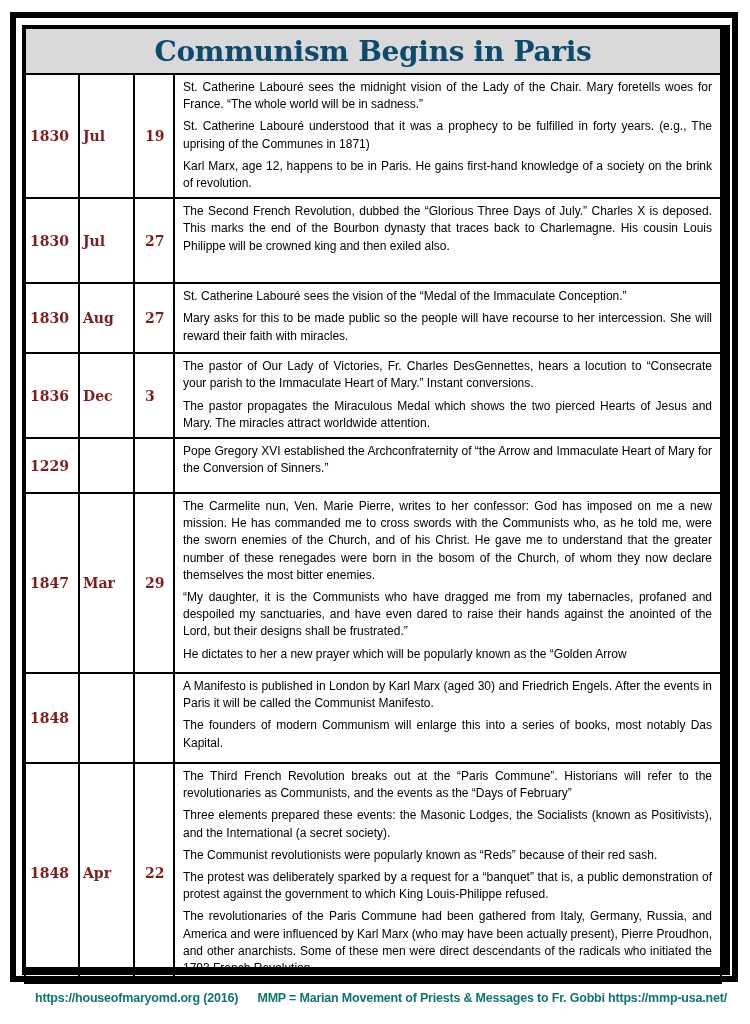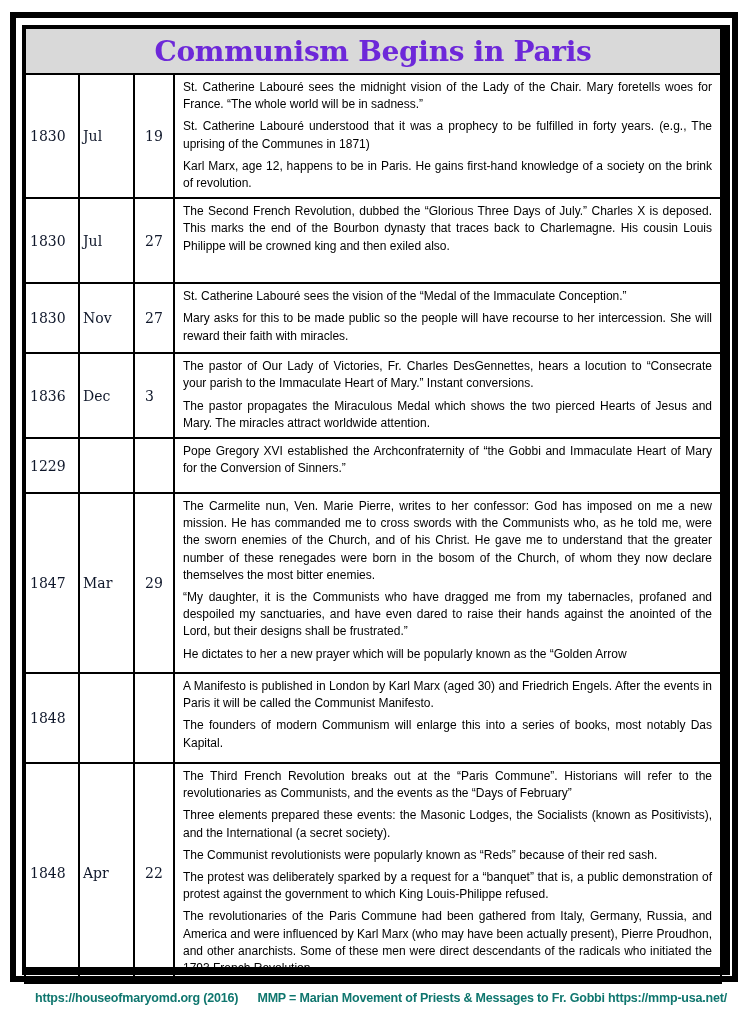--- a/index.html
+++ b/index.html
@@ -15,25 +15,25 @@
     box-sizing: border-box; background: #fff;
   }
   table.timeline {
     position: absolute; left: 24px; top: 27px; width: 698px;
     border-collapse: collapse; table-layout: fixed;
   }
   table.timeline td, table.timeline th { border: 2.5px solid #000; }
   th.title-cell {
     background: #d9d9d9; height: 44px; padding: 0;
     font-family: "DejaVu Serif", serif; font-weight: bold; font-size: 28px;
-    color: #6d28d9; text-align: center; letter-spacing: -0.3px;
+    color: #0c4a6e; text-align: center; letter-spacing: -0.3px;
   }
   td.date-cell {
-    font-family: "DejaVu Serif", serif; font-weight: normal; font-size: 14px;
-    color: #0f172a; vertical-align: middle; padding: 0 0 0 4px; margin-left: 43px;
+    font-family: "DejaVu Serif", serif; font-weight: bold; font-size: 14px;
+    color: #7f1d1d; vertical-align: middle; padding: 0 0 0 4px; margin-left: 43px;
   }
   td.col-month { padding-left: 3px; }
   td.col-day { padding-left: 10px; }
   td.text-cell {
     font-family: "Liberation Sans", sans-serif; font-size: 12px; line-height: 17.2px;
     color: #000; padding: 4px 8px 5px 8px; vertical-align: top; text-align: justify;
   }
   td.text-cell p { margin: 0 0 5px 0; }
   td.text-cell p:last-child { margin-bottom: 0; }
   .footer {
@@ -75,42 +75,42 @@
       <tr style="height: 85px;">
         <td class="date-cell col-year">1830</td>
         <td class="date-cell col-month">Jul</td>
         <td class="date-cell col-day">27</td>
         <td class="text-cell">
           <p>The Second French Revolution, dubbed the “Glorious Three Days of July.” Charles X is deposed. This marks the end of the Bourbon dynasty that traces back to Charlemagne. His cousin Louis Philippe will be crowned king and then exiled also.</p>
         </td>
       </tr>
       <tr style="height: 70px;">
         <td class="date-cell col-year">1830</td>
-        <td class="date-cell col-month">Nov</td>
+        <td class="date-cell col-month">Aug</td>
         <td class="date-cell col-day">27</td>
         <td class="text-cell">
           <p>St. Catherine Labouré sees the vision of the “Medal of the Immaculate Conception.”</p>
           <p>Mary asks for this to be made public so the people will have recourse to her intercession. She will reward their faith with miracles.</p>
         </td>
       </tr>
       <tr style="height: 80px;">
         <td class="date-cell col-year">1836</td>
         <td class="date-cell col-month">Dec</td>
         <td class="date-cell col-day">3</td>
         <td class="text-cell">
           <p>The pastor of Our Lady of Victories, Fr. Charles DesGennettes, hears a locution to “Consecrate your parish to the Immaculate Heart of Mary.”  Instant conversions.</p>
           <p>The pastor propagates the Miraculous Medal which shows the two pierced Hearts of Jesus and Mary. The miracles attract worldwide attention.</p>
         </td>
       </tr>
       <tr style="height: 55px;">
         <td class="date-cell col-year">1229</td>
         <td class="date-cell col-month"></td>
         <td class="date-cell col-day"></td>
         <td class="text-cell">
-          <p>Pope Gregory XVI established the Archconfraternity of “the Gobbi and Immaculate Heart of Mary for the Conversion of Sinners.”</p>
+          <p>Pope Gregory XVI established the Archconfraternity of “the Arrow and Immaculate Heart of Mary for the Conversion of Sinners.”</p>
         </td>
       </tr>
       <tr style="height: 180px;">
         <td class="date-cell col-year">1847</td>
         <td class="date-cell col-month">Mar</td>
         <td class="date-cell col-day">29</td>
         <td class="text-cell">
           <p>The Carmelite nun, Ven. Marie Pierre, writes to her confessor: God has imposed on me a new mission. He has commanded me to cross swords with the Communists who, as he told me, were the sworn enemies of the Church, and of his Christ. He gave me to understand that the greater number of these renegades were born in the bosom of the Church, of whom they now declare themselves the most bitter enemies.</p>
           <p>“My daughter, it is the Communists who have dragged me from my tabernacles, profaned and despoiled my sanctuaries, and have even dared to raise their hands against the anointed of the Lord, but their designs shall be frustrated.”</p>
           <p>He dictates to her a new prayer which will be popularly known as the “Golden Arrow</p>

